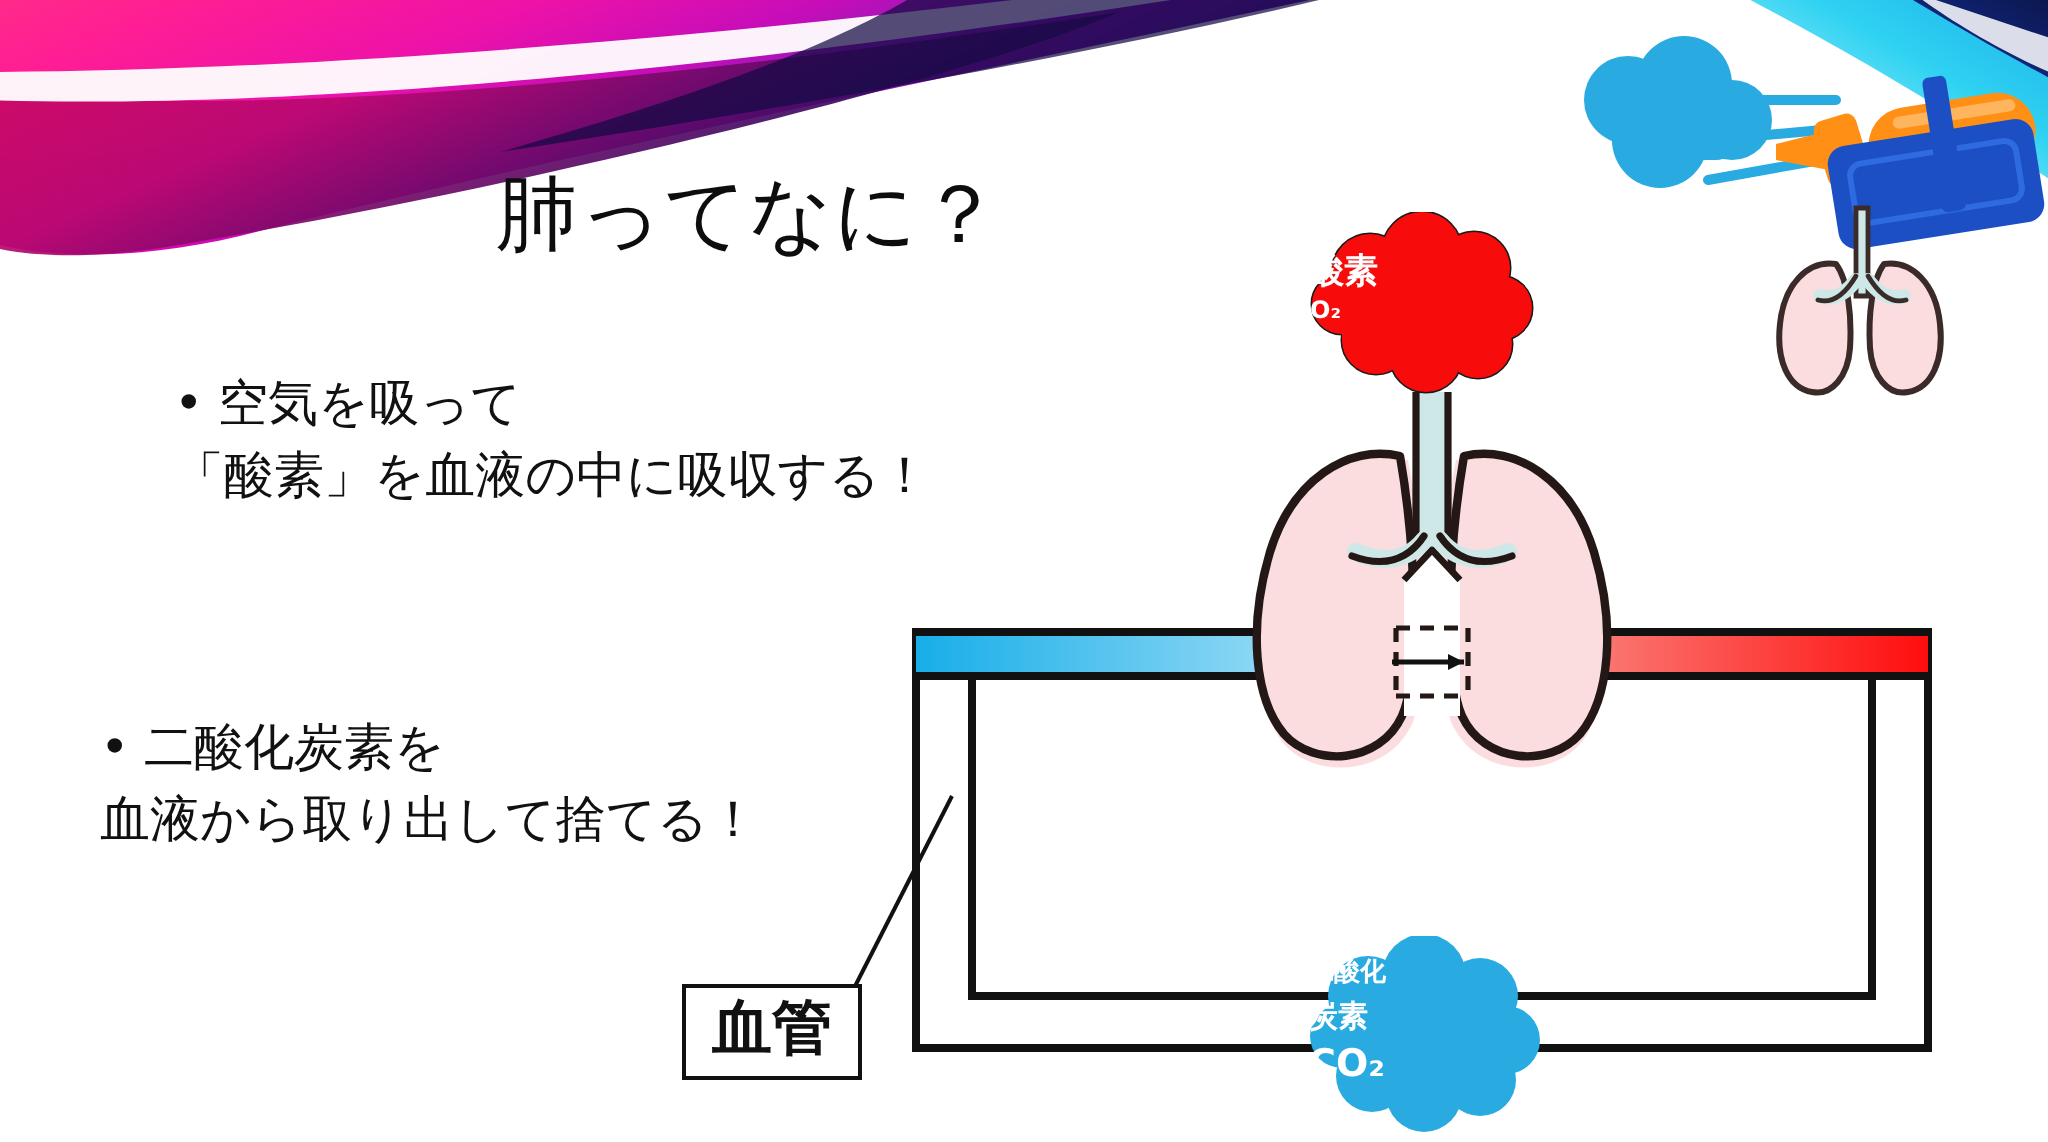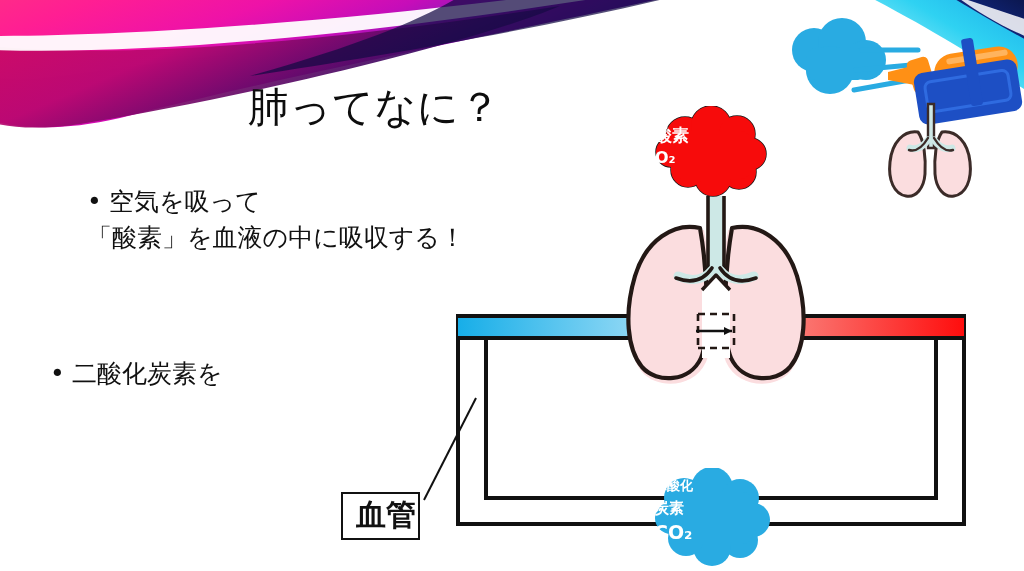--- a/index.html
+++ b/index.html
@@ -135,41 +135,41 @@
     font-weight: bold;
     font-family: "DejaVu Sans", "Liberation Sans", sans-serif;
     pointer-events: none;
   }
   #o2-label-jp {
     top: 18px;
     font-size: 17px;
   }
   #o2-label-formula {
     top: 42px;
-    font-size: 16px;
+    font-size: 12px;
   }
 
   
   #co2-cloud {
     position: absolute;
     left: 654px;
     top: 468px;
     width: 120px;
     height: 98px;
   }
   #co2-label-1 { top: 9px;  font-size: 13px; }
   #co2-label-2 { top: 31px; font-size: 15px; }
   #co2-label-3 { top: 53px; font-size: 19px; }
 
   
   #vessel-callout {
     position: absolute;
     left: 341px;
     top: 492px;
-    padding: 4px 2px 7px 13px;
+    padding: 4px 13px 7px 13px;
     border: 2px solid #111111;
     background: #ffffff;
     font-size: 30px;
     font-weight: bold;
     color: #111111;
     line-height: 1.1;
     font-family: "DejaVu Sans", "Liberation Sans", sans-serif;
   }
   #callout-leader {
     position: absolute;
@@ -252,20 +252,21 @@
     <span class="bullet-line-1">
       <span class="bullet-mark">•</span><span>空気を吸って</span>
     </span>
     <span class="bullet-line-2">「酸素」を血液の中に吸収する！</span>
   </div>
 
   <div id="bullet-2" class="bullet-block">
     <span class="bullet-line-1">
       <span class="bullet-mark">•</span><span>二酸化炭素を</span>
     </span>
+    <span class="bullet-line-2">血液から取り出して捨てる！</span>
   </div>
 
   <div id="vessel-outer"></div>
   <div id="vessel-inner"></div>
   <div id="rail-left" class="vessel-top-rail"></div>
   <div id="rail-right" class="vessel-top-rail"></div>
   <div id="underline-left" class="bar-underline"></div>
   <div id="underline-right" class="bar-underline"></div>
 
   <div id="bar-blue" class="gradient-bar" style="background: linear-gradient(to right, rgb(23, 174, 232), rgb(156, 220, 246));"></div>

